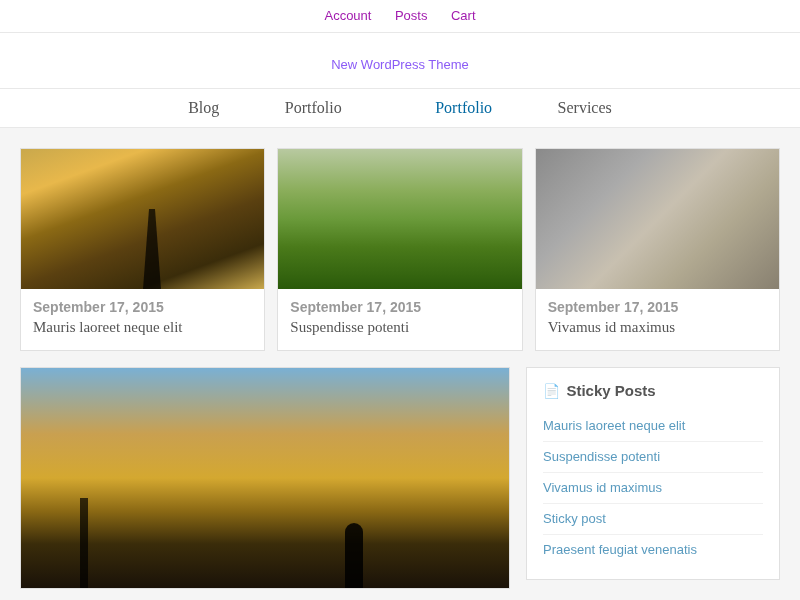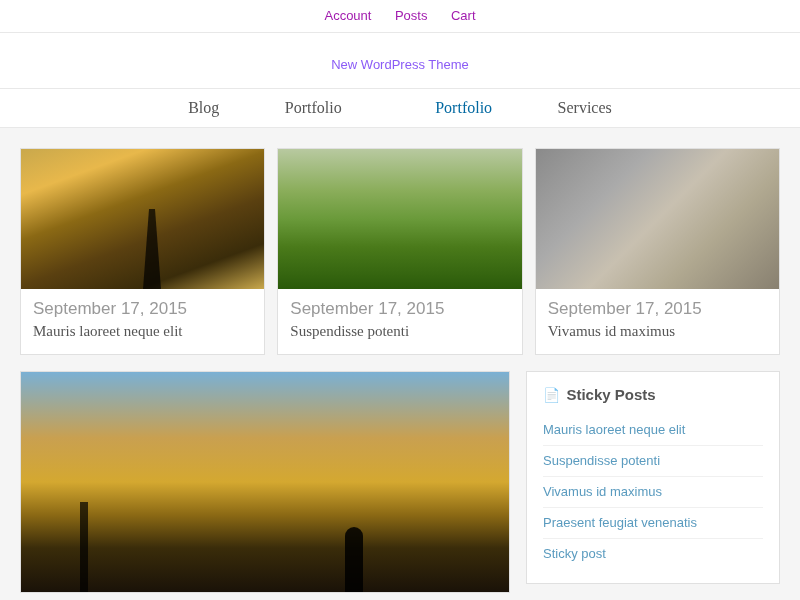--- a/index.html
+++ b/index.html
@@ -75,23 +75,24 @@
       background: #fff;
       border: 1px solid #e0e0e0;
     }
     .post-card .post-image {
       width: 100%;
       height: 140px;
       overflow: hidden;
     }
     .post-card .post-meta {
       padding: 10px 12px 4px;
-      font-size: 17px;
+      font-size: 14px;
       color: #999;
       font-family: Arial, sans-serif;
+      font-weight: bold;
     }
     .post-card .post-title {
       padding: 0 12px 14px;
       font-size: 15px;
       color: #555;
       font-family: Georgia, serif;
     }
 
     
     .img-sunset-girl {
@@ -269,22 +270,22 @@
         <li>
           <a href="#">Mauris laoreet neque elit</a>
         </li>
         <li>
           <a href="#">Suspendisse potenti</a>
         </li>
         <li>
           <a href="#">Vivamus id maximus</a>
         </li>
         <li>
+          <a href="#">Sticky post</a>
+        </li>
+        <li>
           <a href="#">Praesent feugiat venenatis</a>
-        </li>
-        <li>
-          <a href="#">Sticky post</a>
         </li>
       </ul>
     </div>
 
   </div>
 </div>
 
 </body></html>

